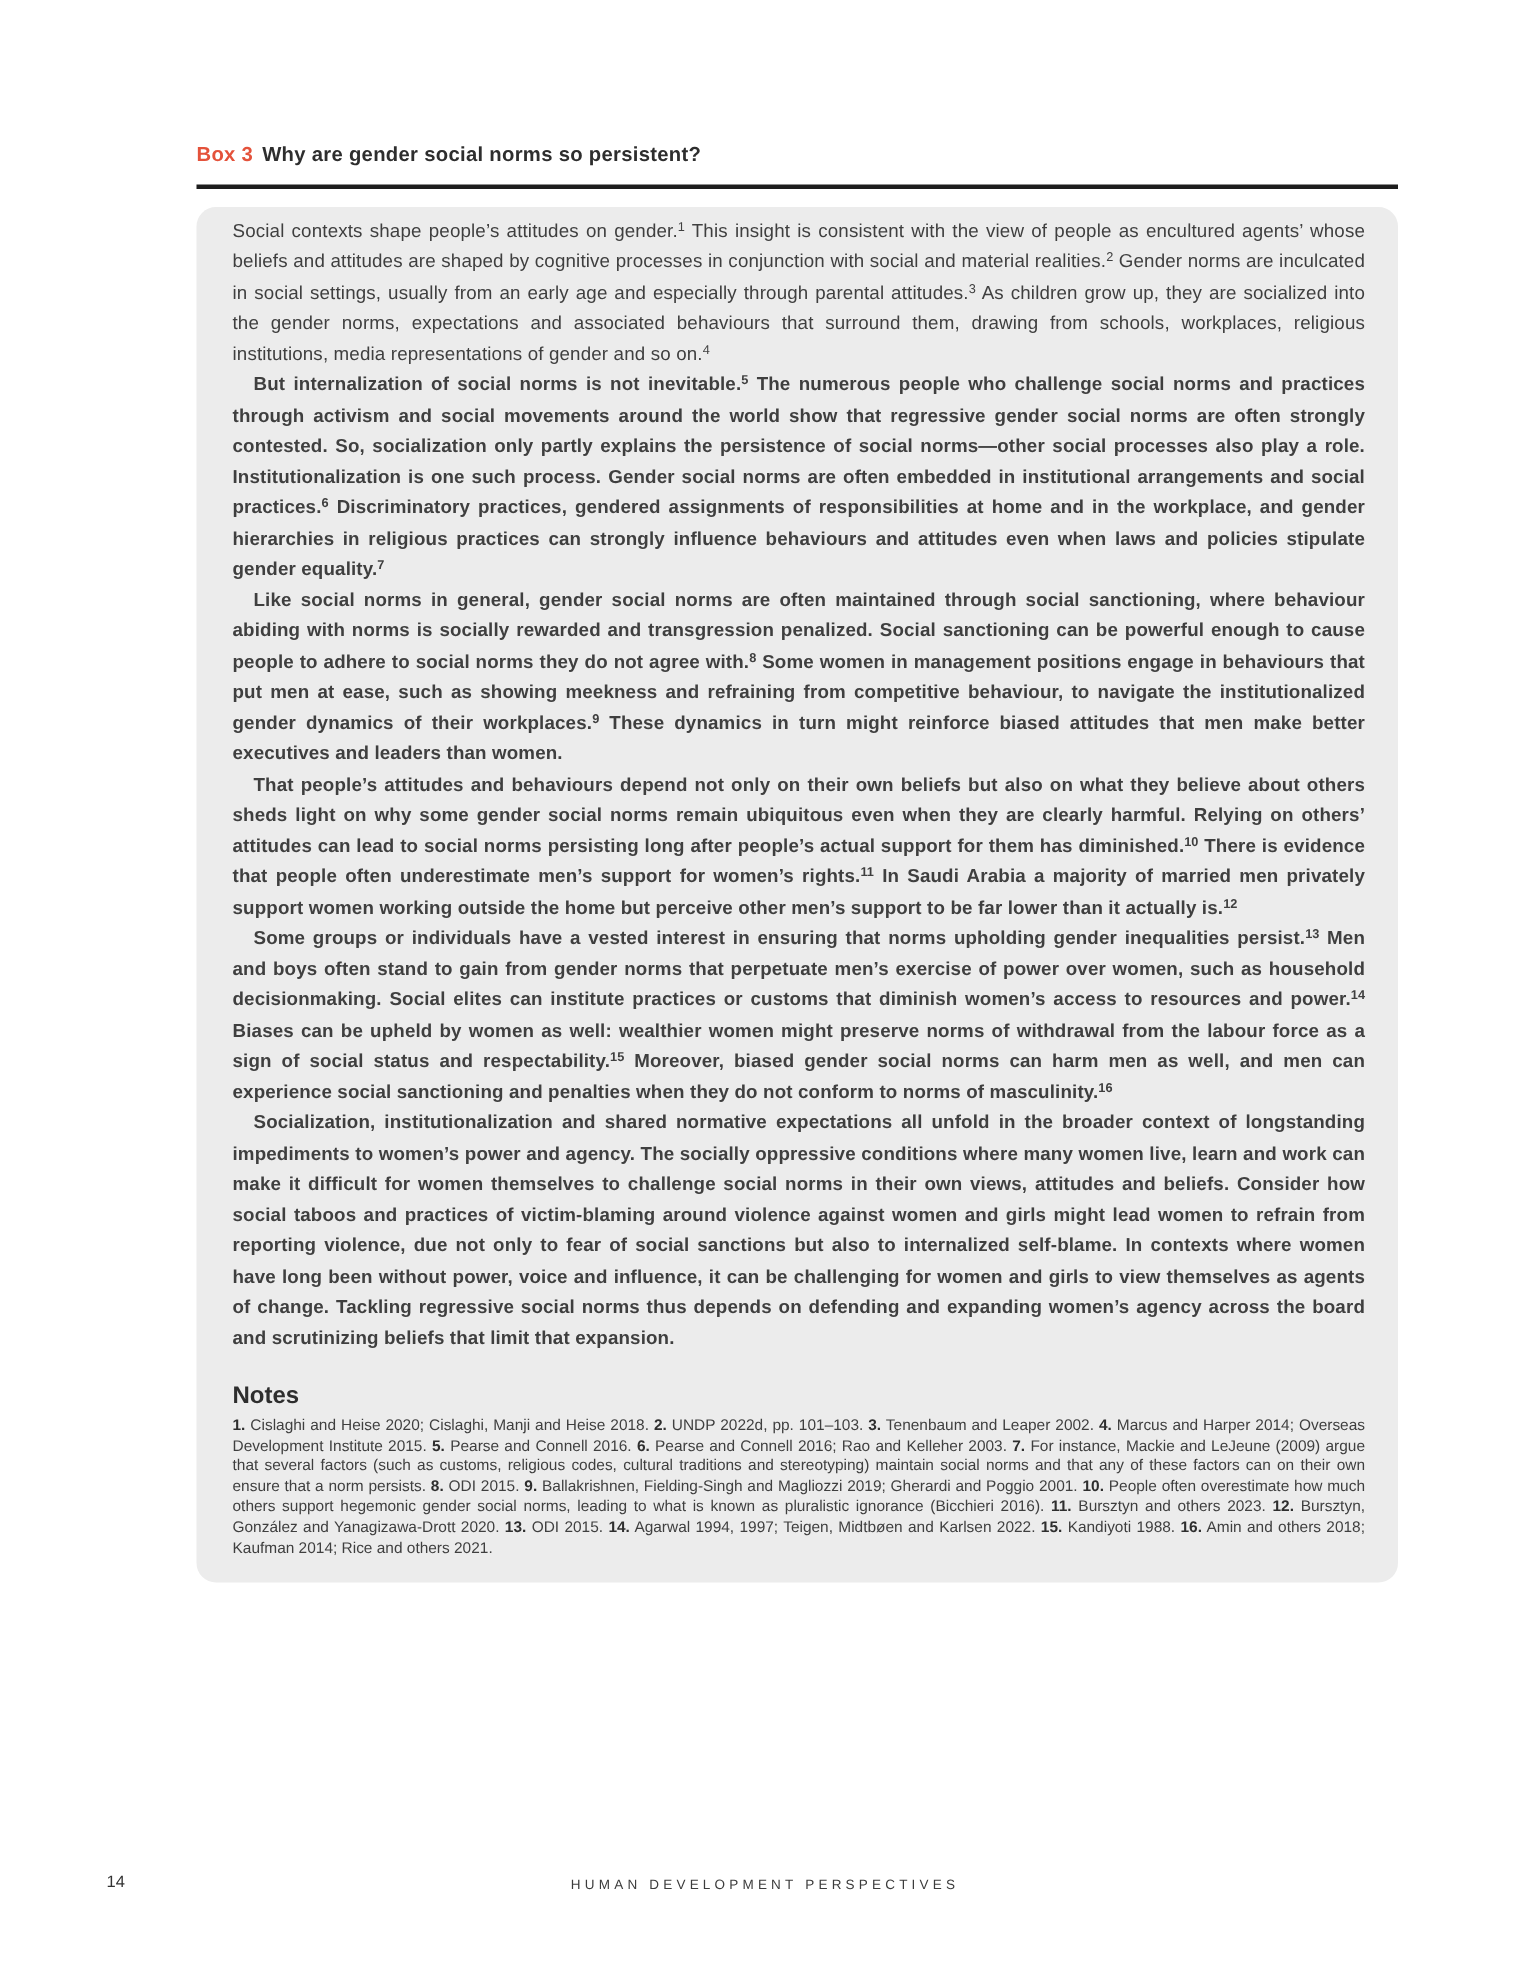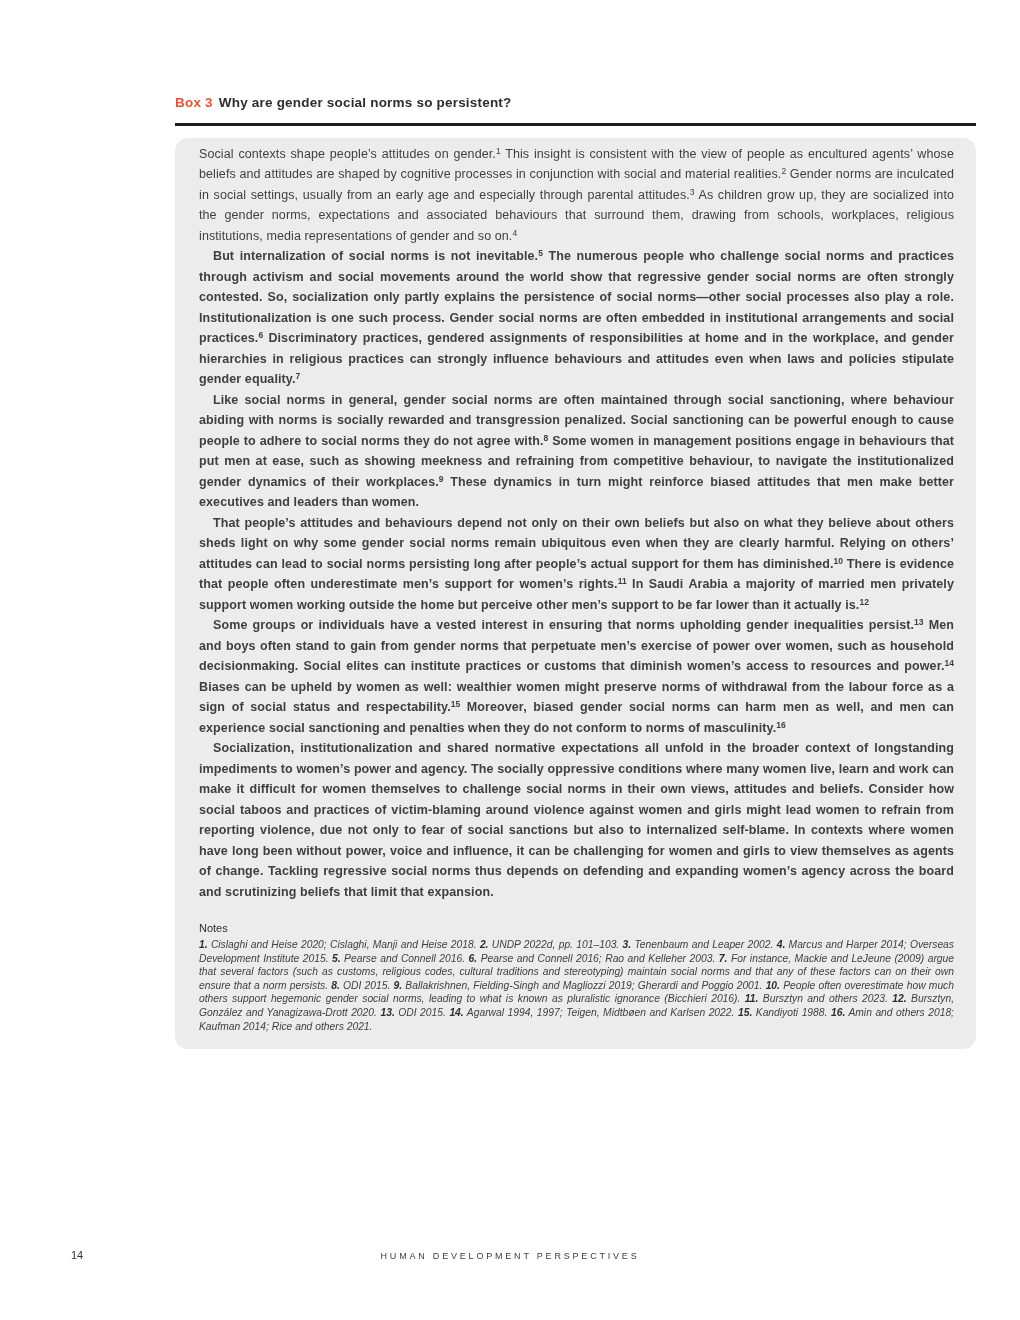--- a/index.html
+++ b/index.html
@@ -16,21 +16,20 @@
     position: relative;
     overflow: hidden;
     font-family: "Liberation Sans", "DejaVu Sans", sans-serif;
     color: var(--body-text, #3f3f3f);
     -webkit-hyphens: auto; hyphens: auto;
   }
   .content {
     position: absolute;
     left: 131px; top: 95px;
     width: 801px;
-    margin-left: 44px;
   }
   .box-head {
     font-size: 13.5px;
     font-weight: bold;
     color: #2e2e2e;
     letter-spacing: 0.2px;
   }
   .box-label { color: var(--accent, #e4523b); margin-right: 6px; }
   .title-rule {
     height: 2.5px;
@@ -54,32 +53,31 @@
   .para.indent { text-indent: 14px; font-weight: bold; }
   sup {
     font-size: 8.5px;
     line-height: 0;
     vertical-align: baseline;
     position: relative;
     top: -4px;
     letter-spacing: 0;
   }
   .notes-heading {
-    font-weight: normal;
-    font-size: 11px;
+    font-weight: bold;
+    font-size: 16px;
     color: #2e2e2e;
     margin: 20px 0 4px 0;
   }
   .notes-text {
     margin: 0;
     font-size: 10.3px;
     line-height: 13.6px;
     text-align: justify;
     color: var(--body-text, #3f3f3f);
-    font-style: italic;
   }
   .notes-text b { font-weight: bold; color: #2e2e2e; }
   .footer-number {
     position: absolute;
     left: 71px; top: 1249px;
     font-size: 11px;
     color: #333333;
   }
   .footer-title {
     position: absolute;

